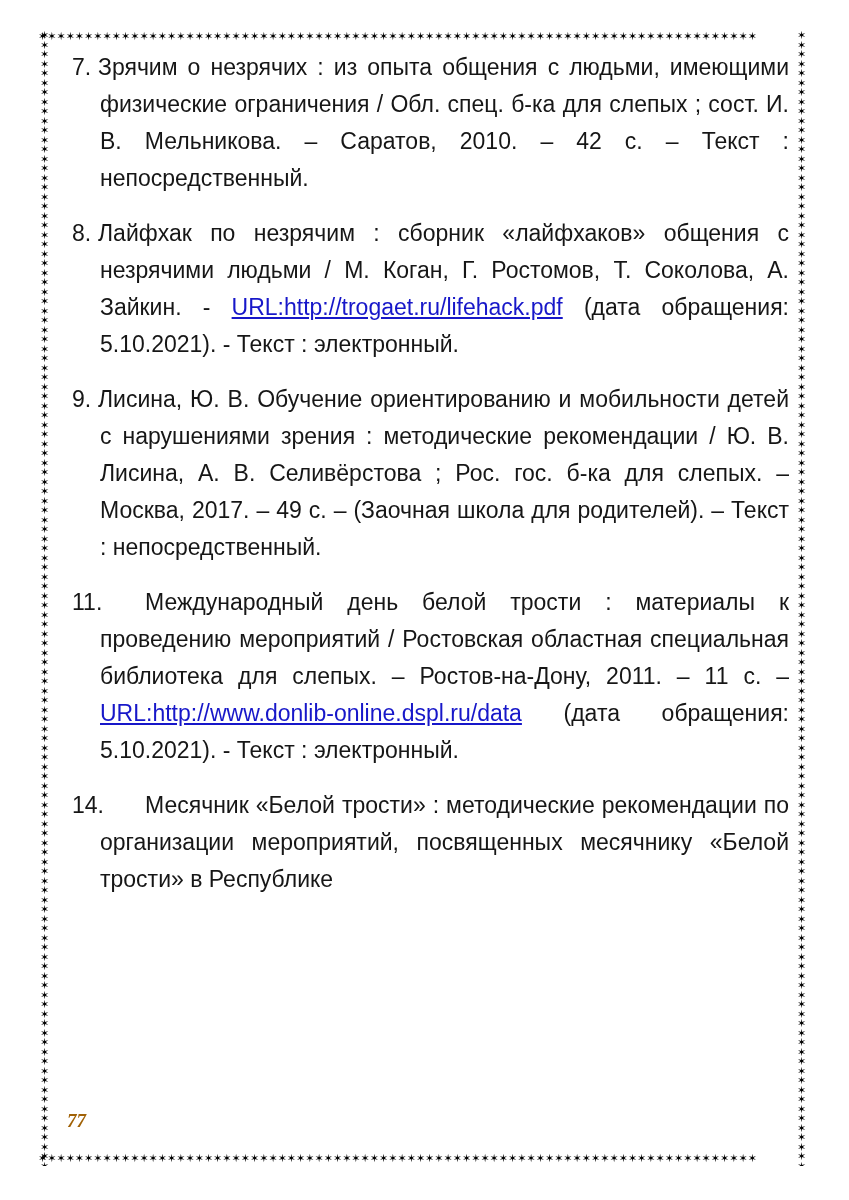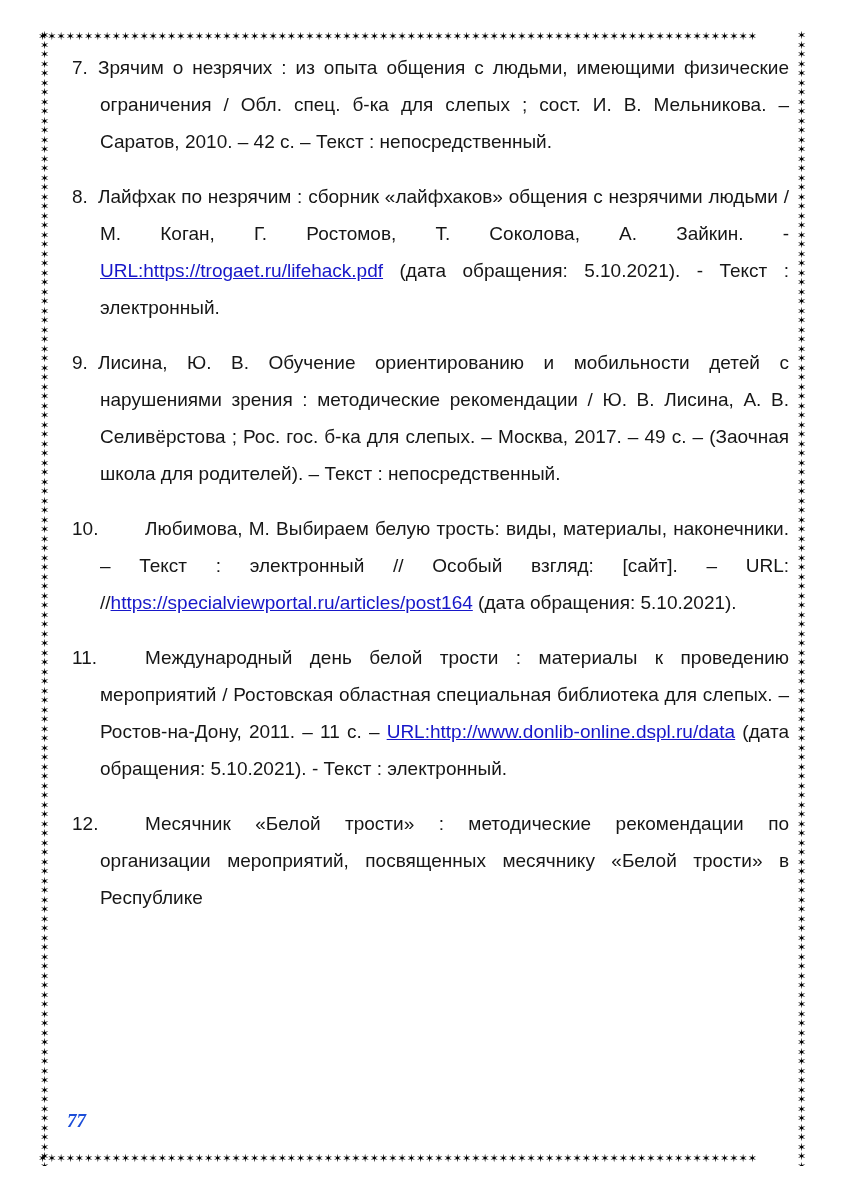--- a/index.html
+++ b/index.html
@@ -25,21 +25,21 @@
   #border-bottom{left:38px;top:1153px;width:770px;height:13px;}
   #border-left  {left:38px;top:31px;width:13px;height:1135px;}
   #border-right {left:795px;top:31px;width:13px;height:1135px;}
 
   
   .content{
     position:absolute;
     left:66px;top:49px;width:723px;
   }
   .ref-item{
-    font-size:19px;
+    font-size:23px;
     line-height:37px;
     text-align:justify;
     color:#161616;
     padding-left:34px;
     text-indent:-28px;
     margin:0 0 18px 0;
   }
   .num{
     display:inline-block;
     width:26px;
@@ -51,21 +51,21 @@
     text-decoration:underline;
     cursor:pointer;
   }
   .page-number{
     position:absolute;
     left:67px;top:1110px;
     font-family:"Liberation Serif","DejaVu Serif",serif;
     font-weight:bold;
     font-style:italic;
     font-size:19px;
-    color:#1d4ed8;
+    color:#a16207;
   }
 </style>
 </head>
 <body>
 
 <div id="border-top" class="ornament h">✶✶✶✶✶✶✶✶✶✶✶✶✶✶✶✶✶✶✶✶✶✶✶✶✶✶✶✶✶✶✶✶✶✶✶✶✶✶✶✶✶✶✶✶✶✶✶✶✶✶✶✶✶✶✶✶✶✶✶✶✶✶✶✶✶✶✶✶✶✶✶✶✶✶✶✶✶✶</div>
 <div id="border-bottom" class="ornament h">✶✶✶✶✶✶✶✶✶✶✶✶✶✶✶✶✶✶✶✶✶✶✶✶✶✶✶✶✶✶✶✶✶✶✶✶✶✶✶✶✶✶✶✶✶✶✶✶✶✶✶✶✶✶✶✶✶✶✶✶✶✶✶✶✶✶✶✶✶✶✶✶✶✶✶✶✶✶</div>
 <div id="border-left" class="ornament v">✶
 ✶
 ✶
@@ -302,20 +302,19 @@
 ✶
 ✶
 ✶
 ✶
 ✶
 ✶
 ✶</div>
 
 <div class="content" id="ref-list">
     <div class="ref-item"><span class="num">7.</span><span>Зрячим о незрячих : из опыта общения с людьми, имеющими физические ограничения / Обл. спец. б-ка для слепых ; сост. И. В. Мельникова. – Саратов, 2010. – 42 с. – Текст : непосредственный.</span></div>
-    <div class="ref-item"><span class="num">8.</span><span>Лайфхак по незрячим : сборник «лайфхаков» общения с незрячими людьми / М. Коган, Г. Ростомов, Т. Соколова, А. Зайкин. - </span><a class="ref-link">URL:https://trogaet.ru/lifehack.pdf</a><span> (дата обращения: 5.10.2021). - Текст : электронный.</span></div>
+    <div class="ref-item"><span class="num">8.</span><span>Лайфхак по незрячим : сборник «лайфхаков» общения с незрячими людьми / М. Коган, Г. Ростомов, Т. Соколова, А. Зайкин. - </span><a class="ref-link">URL:http://trogaet.ru/lifehack.pdf</a><span> (дата обращения: 5.10.2021). - Текст : электронный.</span></div>
     <div class="ref-item"><span class="num">9.</span><span>Лисина, Ю. В. Обучение ориентированию и мобильности детей с нарушениями зрения : методические рекомендации / Ю. В. Лисина, А. В. Селивёрстова ; Рос. гос. б-ка для слепых. – Москва, 2017. – 49 с. – (Заочная школа для родителей). – Текст : непосредственный.</span></div>
-    <div class="ref-item wide"><span class="num">10.</span><span>Любимова, М. Выбираем белую трость: виды, материалы, наконечники. – Текст : электронный // Особый взгляд: [сайт]. – URL: //</span><a class="ref-link">https://specialviewportal.ru/articles/post164</a><span> (дата обращения: 5.10.2021).</span></div>
     <div class="ref-item wide"><span class="num">11.</span><span>Международный день белой трости : материалы к проведению мероприятий / Ростовская областная специальная библиотека для слепых. – Ростов-на-Дону, 2011. – 11 с. – </span><a class="ref-link">URL:http://www.donlib-online.dspl.ru/data</a><span> (дата обращения: 5.10.2021). - Текст : электронный.</span></div>
-    <div class="ref-item wide"><span class="num">12.</span><span>Месячник «Белой трости» : методические рекомендации по организации мероприятий, посвященных месячнику «Белой трости» в Республике</span></div>
+    <div class="ref-item wide"><span class="num">14.</span><span>Месячник «Белой трости» : методические рекомендации по организации мероприятий, посвященных месячнику «Белой трости» в Республике</span></div>
   </div>
 
 <div class="page-number">77</div>
 
 </body></html>

